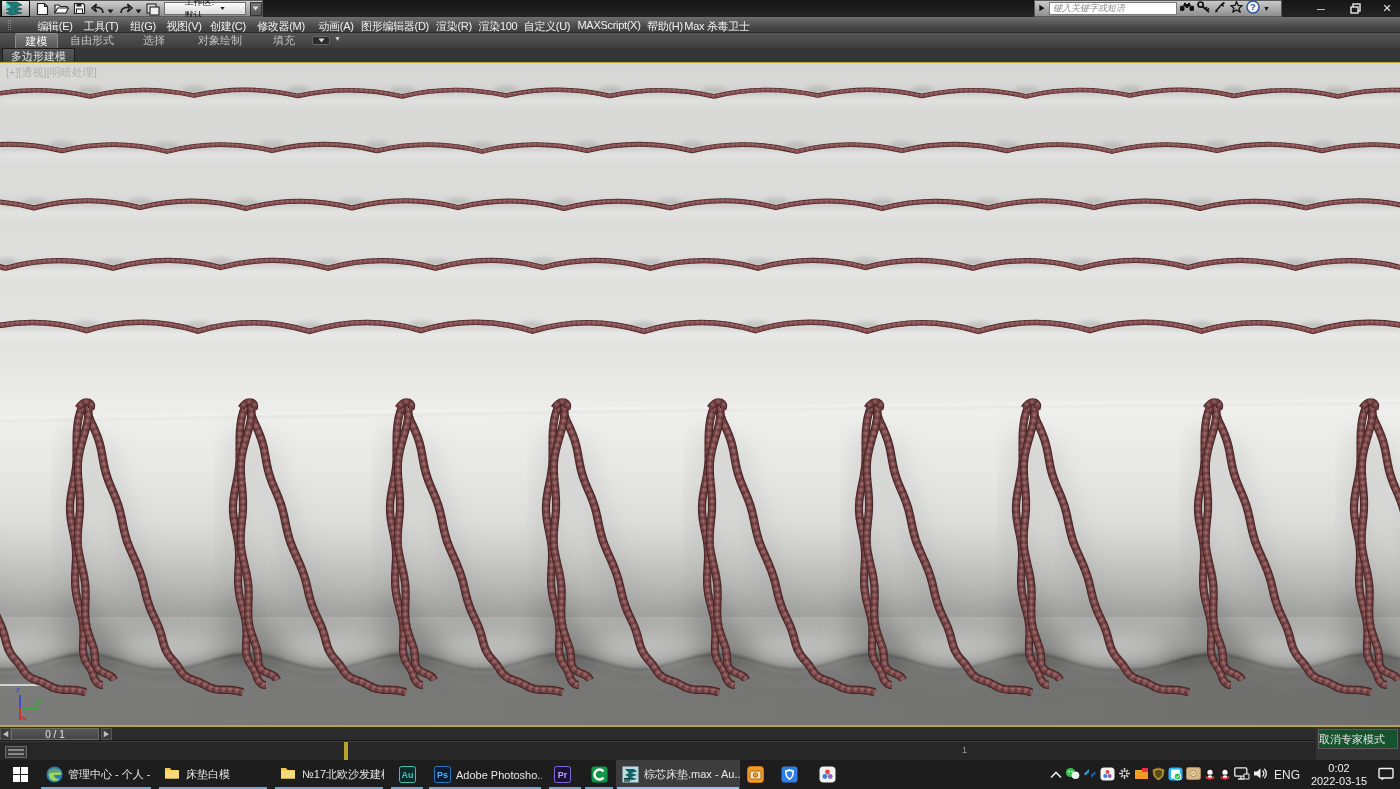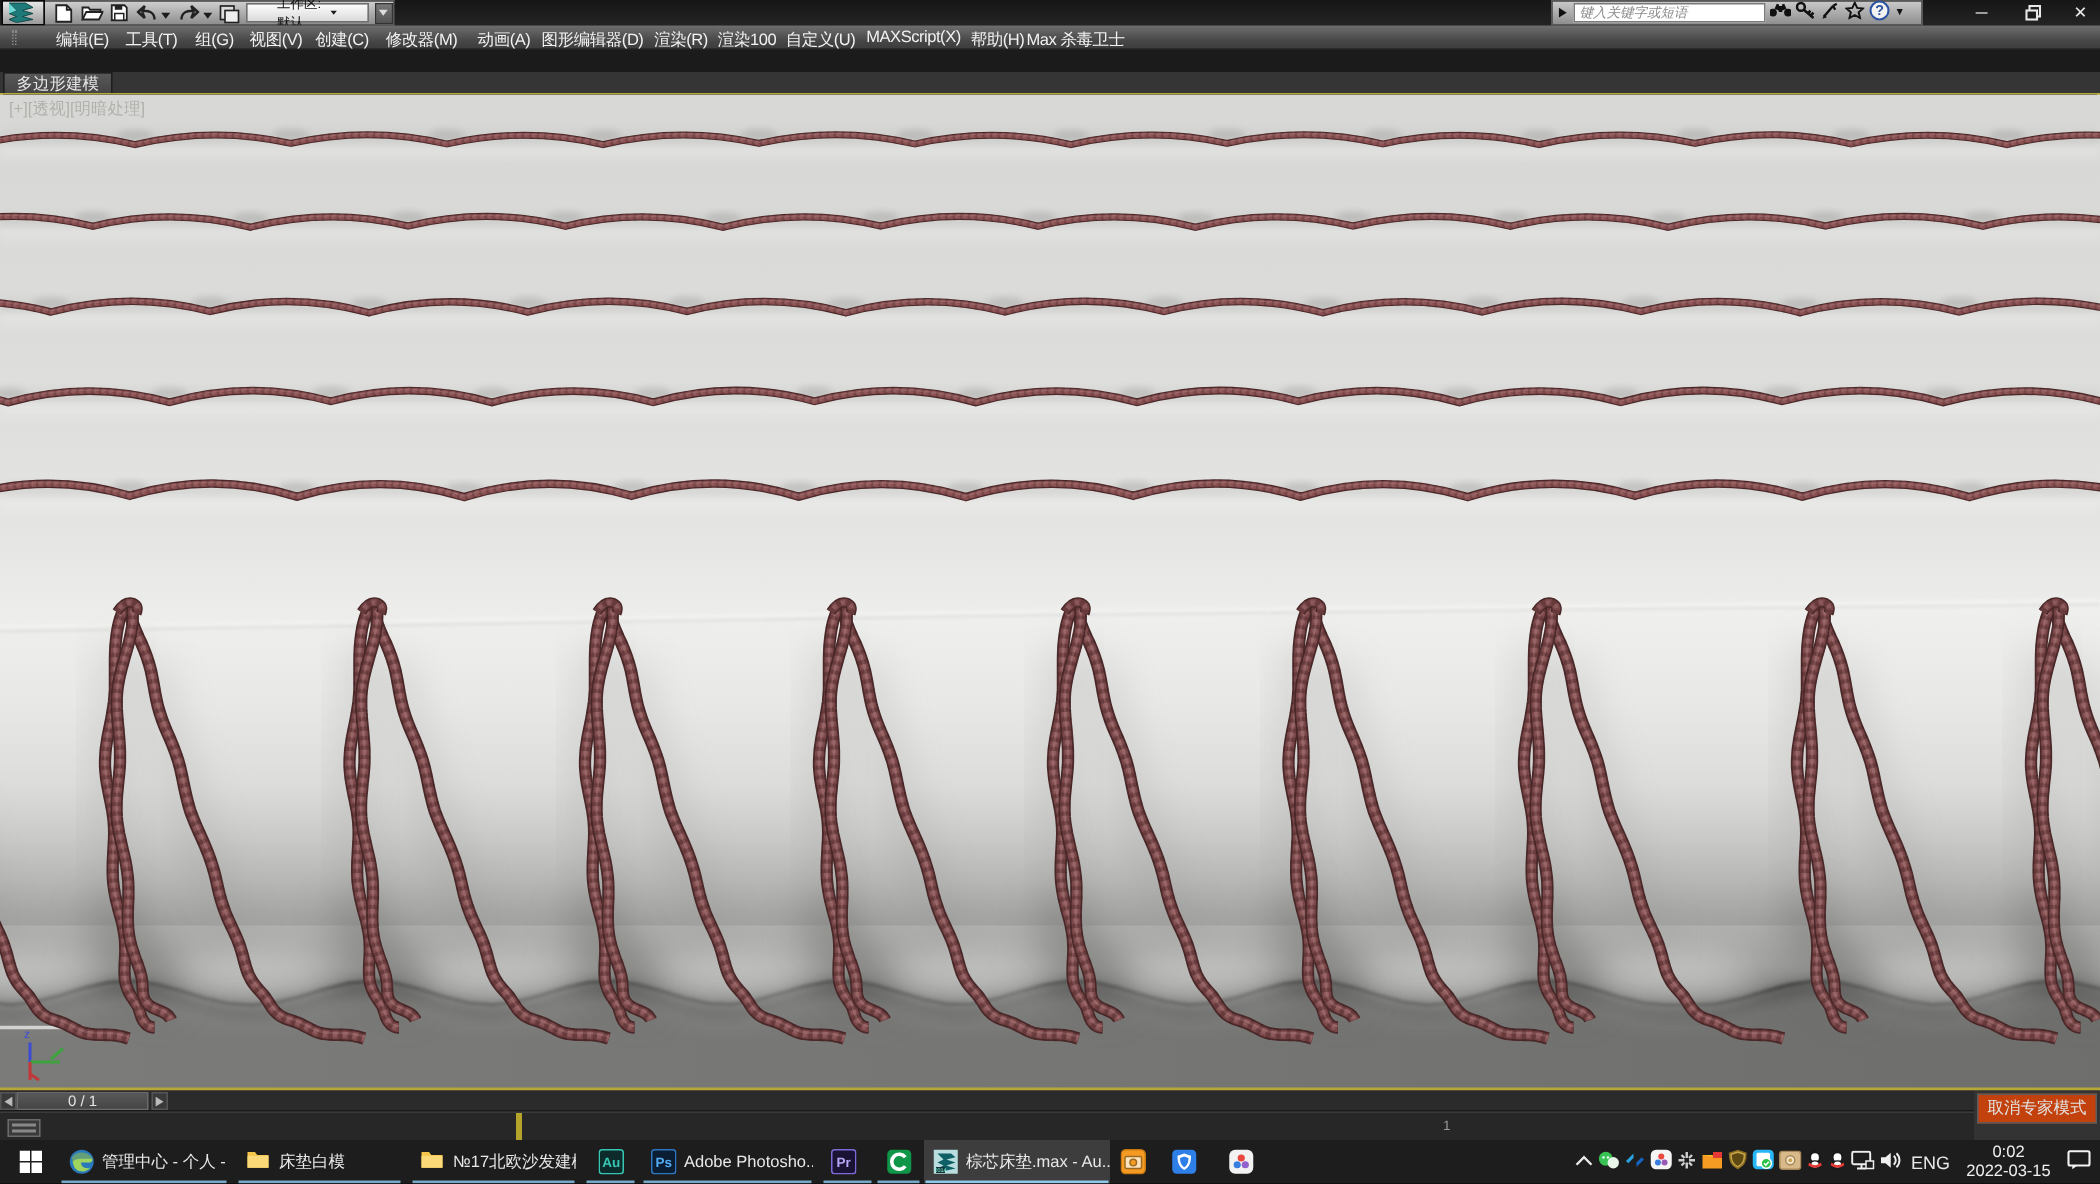--- a/index.html
+++ b/index.html
@@ -31,21 +31,21 @@
 #vpborderbot{left:0;top:725px;width:1400px;height:2px;background:#b5a738}
 
 #tl1{left:0;top:727px;width:1316px;height:14px;background:#2b2b2b;border-bottom:1px solid #191919}
 #tlhandle{left:11px;top:1px;width:88px;height:12px;background:linear-gradient(#585858,#454545);border:1px solid #6a6a6a;color:#e6e6e6;font-size:10px;text-align:center;line-height:12px}
 .tlbtn{top:1px;width:11px;height:12px;background:#3a3a3a;border:1px solid #555;color:#bbb;font-size:8px;text-align:center;line-height:11px}
 #tl2{left:0;top:741px;width:1316px;height:19px;background:#272727;border-top:1px solid #3a3a3a}
 #trackmark{left:344px;top:0;width:4px;height:19px;background:#b5a42c}
 #tick1{left:962px;top:3px;color:#999;font-size:9px}
 #minicurve{left:5px;top:4px;width:22px;height:12px;border:1px solid #6a6a6a;background:#3a3a3a}
 #expertpanel{left:1316px;top:727px;width:84px;height:33px;background:#333}
-#expertbtn{left:2px;top:2px;width:80px;height:20px;background:#c2410c;border:1px solid #5c5c5c;color:#e2e2e2;font-size:11px;text-align:center;line-height:19px}
+#expertbtn{left:2px;top:2px;width:80px;height:20px;background:#14532d;border:1px solid #5c5c5c;color:#e2e2e2;font-size:11px;text-align:left;line-height:19px}
 
 #taskbar{left:0;top:760px;width:1400px;height:29px;background:#1d1d1d;display:flex;align-items:center;color:#e8e8e8;font-size:11px}
 .tbtn{height:29px;display:flex;align-items:center;gap:5px;padding:0 6px;position:relative;white-space:nowrap;overflow:hidden}
 .tbtn span{flex:0 0 auto}
 .tbtn .ul{position:absolute;left:1px;right:1px;bottom:0;height:2px;background:#76a9c8}
 .ticon{width:17px;height:17px;flex:0 0 17px}
 .tray{height:29px;display:flex;align-items:center;gap:4px}
 #clock{width:72px;text-align:center;font-size:11px;line-height:13px;color:#f0f0f0}
 </style></head>
 <body>
@@ -158,20 +158,33 @@
       <span class="abs" style="left:266px;top:2px;width:140px;text-align:center">动画(A)</span>
       <span class="abs" style="left:325px;top:2px;width:140px;text-align:center">图形编辑器(D)</span>
       <span class="abs" style="left:384px;top:2px;width:140px;text-align:center">渲染(R)</span>
       <span class="abs" style="left:428px;top:2px;width:140px;text-align:center">渲染100</span>
       <span class="abs" style="left:477px;top:2px;width:140px;text-align:center">自定义(U)</span>
       <span class="abs" style="left:539px;top:2px;width:140px;text-align:center">MAXScript(X)</span>
       <span class="abs" style="left:595px;top:2px;width:140px;text-align:center">帮助(H)</span>
       <span class="abs" style="left:647px;top:2px;width:140px;text-align:center">Max 杀毒卫士</span>
     </div>
 
+<div class="abs" id="ribtabs">
+  <span class="tab active" style="left:15px;width:43px">建模</span>
+  <span class="tab" style="left:64px;width:56px">自由形式</span>
+  <span class="tab" style="left:134px;width:40px">选择</span>
+  <span class="tab" style="left:194px;width:52px">对象绘制</span>
+  <span class="tab" style="left:264px;width:40px">填充</span>
+  <span class="abs" style="left:312px;top:3px;width:18px;height:9px;background:#2b2b2b;border:1px solid #666;border-radius:2px;display:inline-flex;align-items:center;justify-content:center">
+        <svg width="7" height="5" viewBox="0 0 7 5" style="">
+          <path d="M0.5,0.5 L6.5,0.5 L3.5,4.5 Z" fill="#ddd"></path>
+        </svg>
+      </span>
+  <span class="abs" style="left:334px;top:2px;font-size:7px;color:#ccc">▼</span>
+</div>
 <div class="abs" id="ribrow2">
       <span class="abs" id="polytab">多边形建模</span>
     </div>
 
 <div class="abs" id="vp">
       <svg width="1400" height="664" viewBox="0 0 1400 664" style="display:block">
         <defs>
           <linearGradient id="fab" x1="0" y1="0" x2="0" y2="1">
             <stop offset="0" stop-color="#d7d7d5"></stop>
             <stop offset="0.45" stop-color="#dcdcda"></stop>

